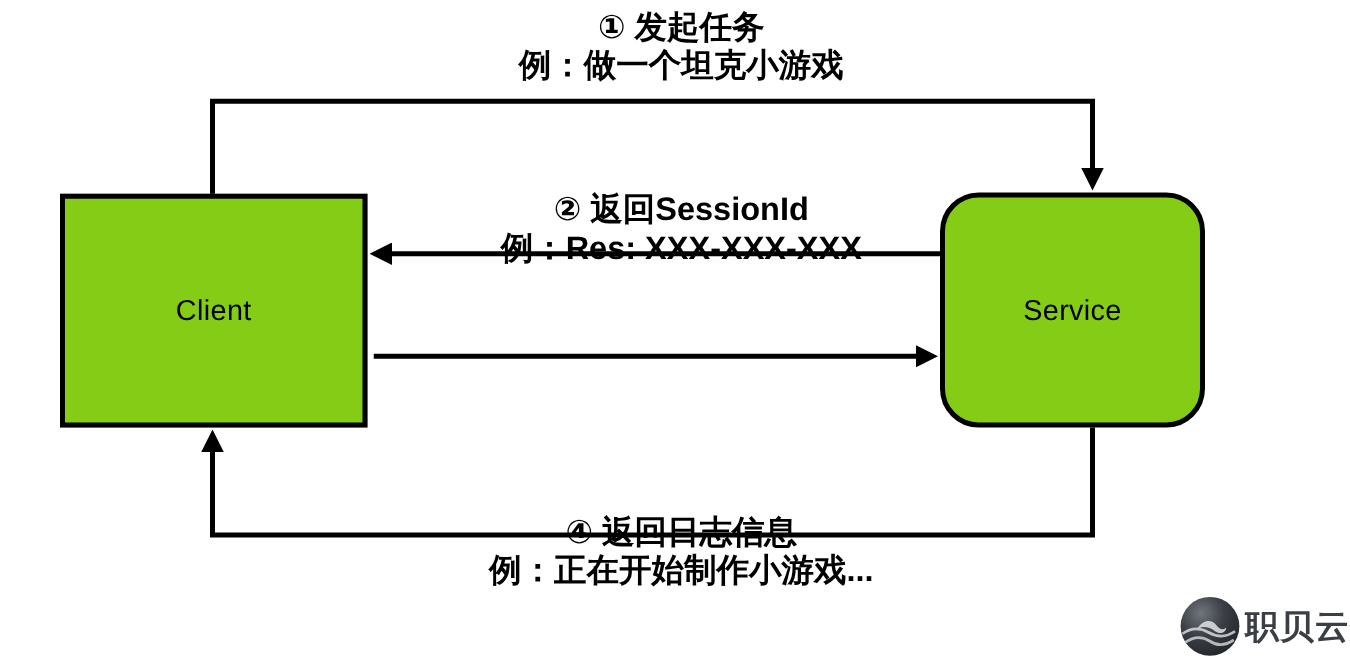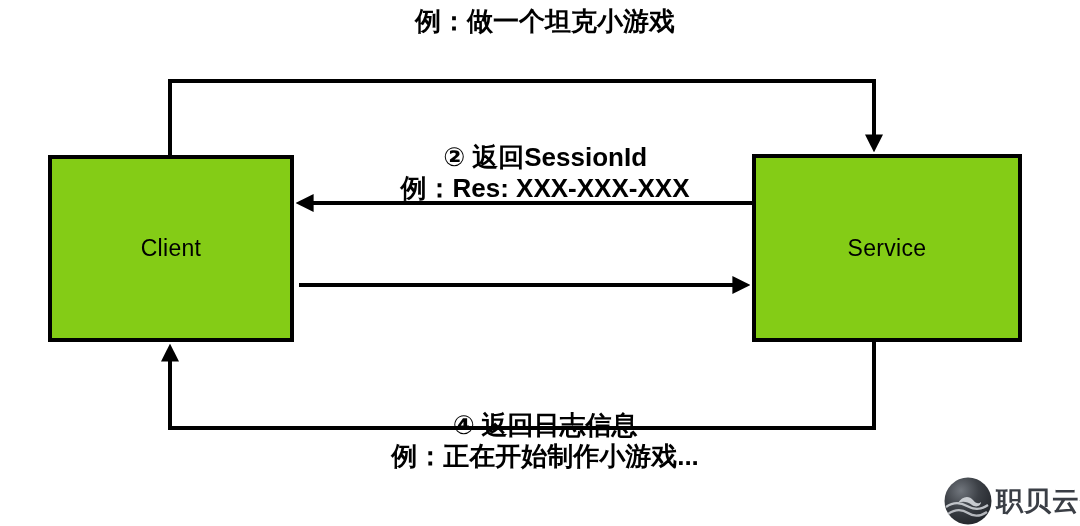--- a/index.html
+++ b/index.html
@@ -33,41 +33,42 @@
   }
   .node-client {
     left: 48px;
     top: 155px;
     width: 246px;
     height: 187px;
   }
   .node-service {
     left: 752px;
     top: 154px;
-    width: 270px;
+    width: 212px;
     height: 188px;
+    border-radius: 31px;
   }
   .node-label {
     font-size: 23px;
     color: #000000;
     letter-spacing: 0.3px;
   }
   .step-label {
     position: absolute;
     left: 320px;
     width: 450px;
     text-align: center;
     color: #000000;
     font-weight: 600;
     font-size: 26px;
     line-height: 31px;
     white-space: nowrap;
   }
   .step-1 { top: 6px; }
-  .step-2 { top: 142px; }
+  .step-2 { top: 152px; }
   .step-3 { top: 218px; }
   .step-4 { top: 410px; }
   .watermark {
     position: absolute;
     left: 943px;
     top: 476px;
     display: flex;
     align-items: center;
     gap: 3px;
   }
@@ -101,20 +102,21 @@
   </svg>
 
   <div class="node node-client">
     <span class="node-label">Client</span>
   </div>
   <div class="node node-service">
     <span class="node-label">Service</span>
   </div>
 
   <div class="step-label step-1">
+    <div>① 发起任务</div>
     <div>例：做一个坦克小游戏</div>
   </div>
   <div class="step-label step-2">
     <div>② 返回SessionId</div>
     <div>例：Res: XXX-XXX-XXX</div>
   </div>
   <div class="step-label step-3">
   </div>
   <div class="step-label step-4">
     <div>④ 返回日志信息</div>

